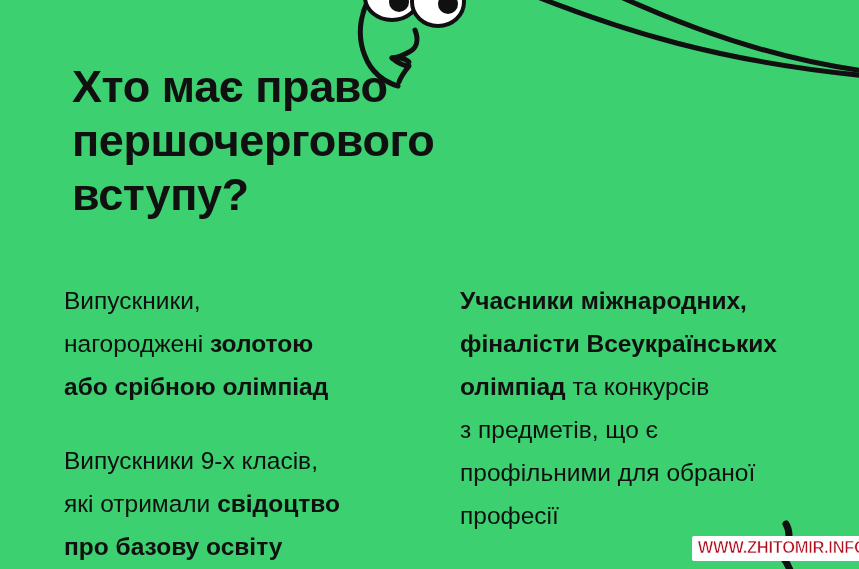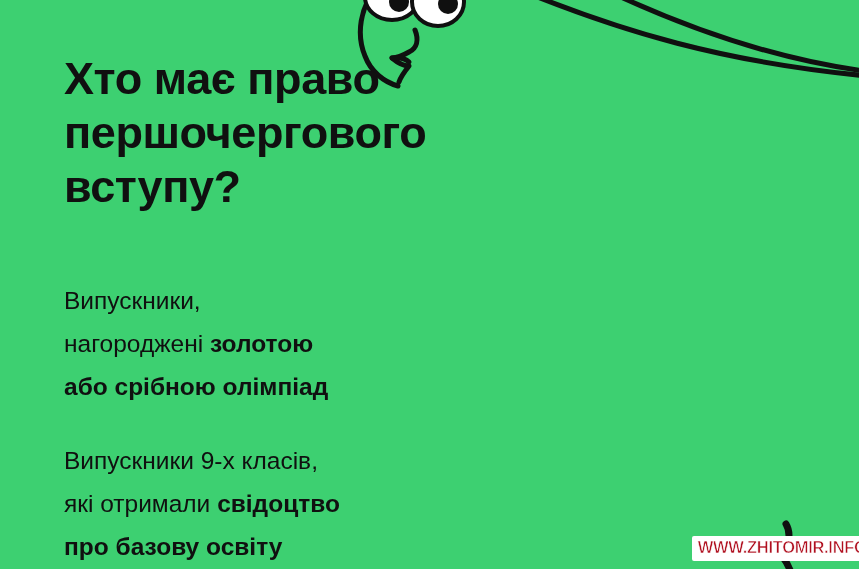--- a/index.html
+++ b/index.html
@@ -25,21 +25,21 @@
     top: 0;
     width: 859px;
     height: 569px;
     pointer-events: none;
   }
   #title {
     position: absolute;
     left: 64px;
     top: 52px;
     width: 470px;
-    margin: 0;
+    margin: 8px;
     color: #101010;
     font-size: 45px;
     line-height: 54px;
     font-weight: bold;
     letter-spacing: -0.4px;
     white-space: pre-line;
   }
   .column {
     position: absolute;
     top: 250px;
@@ -119,16 +119,24 @@
   <div class="column" id="col-left">
     <p class="block"><span class="reg">Випускники,
 нагороджені </span><b>золотою
 або срібною олімпіад</b></p>
     <p class="block"><span class="reg">Випускники 9-х класів,
 які отримали </span><b>свідоцтво
 про базову освіту
 з відзнакою</b></p>
   </div>
 
+  <div class="column" id="col-right">
+    <p class="block"><b>Учасники міжнародних,
+фіналісти Всеукраїнських
+олімпіад</b><span class="reg"> та конкурсів
+з предметів, що є
+профільними для обраної
+професії</span></p>
+  </div>
 
   <div id="watermark">WWW.ZHITOMIR.INFO</div>
 
 </div>
 
 </body></html>

